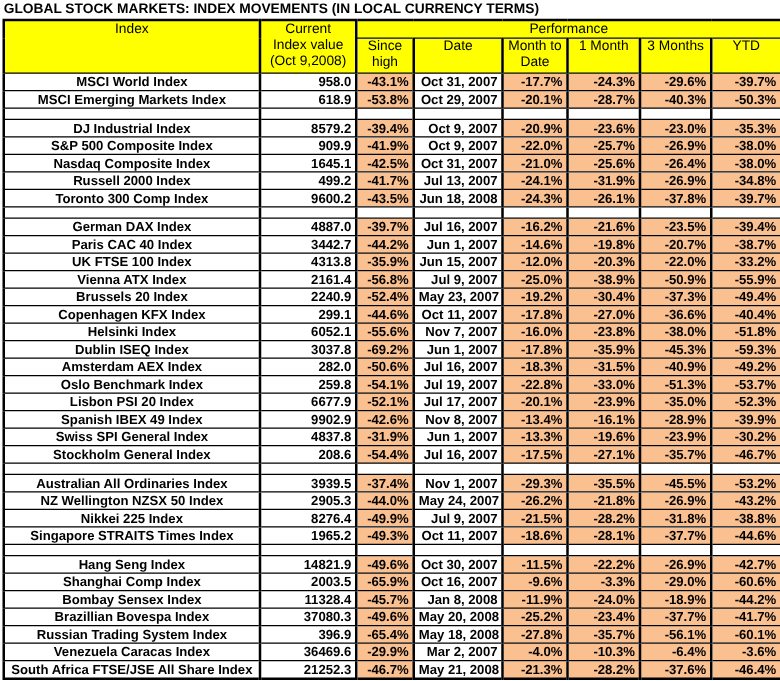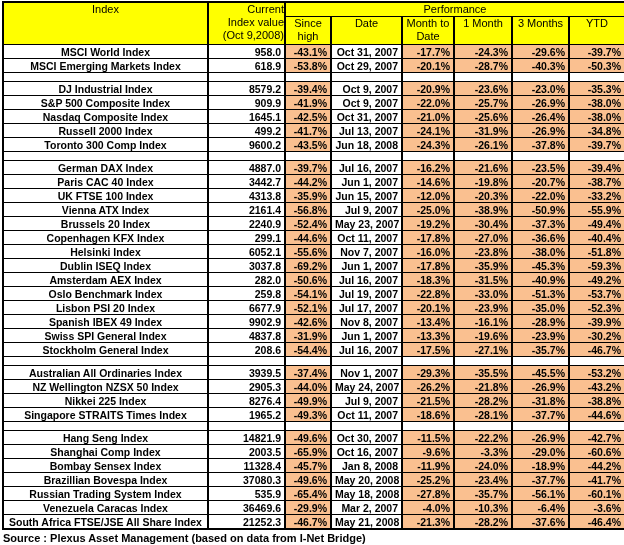--- a/index.html
+++ b/index.html
@@ -30,39 +30,40 @@
     overflow:hidden;white-space:nowrap;
     padding:0;
   }
   thead th{
     background:var(--yellow);
     font-size:11px;font-weight:normal;line-height:13px;
     text-align:center;vertical-align:top;
   }
   thead tr.h1{height:14px;}
   thead tr.h2{height:28px;}
-  th.pre{white-space:pre-line;text-align:right;}
+  th.pre{white-space:pre-line;}
   th.wrap{white-space:normal;vertical-align:top;}
   tbody td{
     font-size:10.5px;font-weight:bold;line-height:12px;
     height:13px;vertical-align:middle;
   }
   td.c-name{text-align:center;padding:0 2px;}
   td.num{text-align:right;padding:0 3px;}
   td.peach{background:var(--peach);}
   tr.spacer td{height:8px;background:#fff;}
   .source{
     font-size:11px;font-weight:bold;line-height:13px;
     padding:2px 0 0 1px;white-space:nowrap;
   }
 </style>
 </head>
 <body>
 
 <div class="page">
+  <div class="title">GLOBAL STOCK MARKETS: INDEX MOVEMENTS (IN LOCAL CURRENCY TERMS)</div>
 
   <table>
     <colgroup>
       <col style="width:205px">
       <col style="width:77px">
       <col style="width:46px">
       <col style="width:71px">
       <col style="width:52px">
       <col style="width:58px">
       <col style="width:57px">
@@ -411,21 +412,21 @@
           <td class="num">37080.3</td>
           <td class="num peach">-49.6%</td>
           <td class="num">May 20, 2008</td>
           <td class="num peach">-25.2%</td>
           <td class="num peach">-23.4%</td>
           <td class="num peach">-37.7%</td>
           <td class="num peach">-41.7%</td>
         </tr>
         <tr>
           <td class="c-name">Russian Trading System Index</td>
-          <td class="num">535.9</td>
+          <td class="num">396.9</td>
           <td class="num peach">-65.4%</td>
           <td class="num">May 18, 2008</td>
           <td class="num peach">-27.8%</td>
           <td class="num peach">-35.7%</td>
           <td class="num peach">-56.1%</td>
           <td class="num peach">-60.1%</td>
         </tr>
         <tr>
           <td class="c-name">Venezuela Caracas Index</td>
           <td class="num">36469.6</td>

